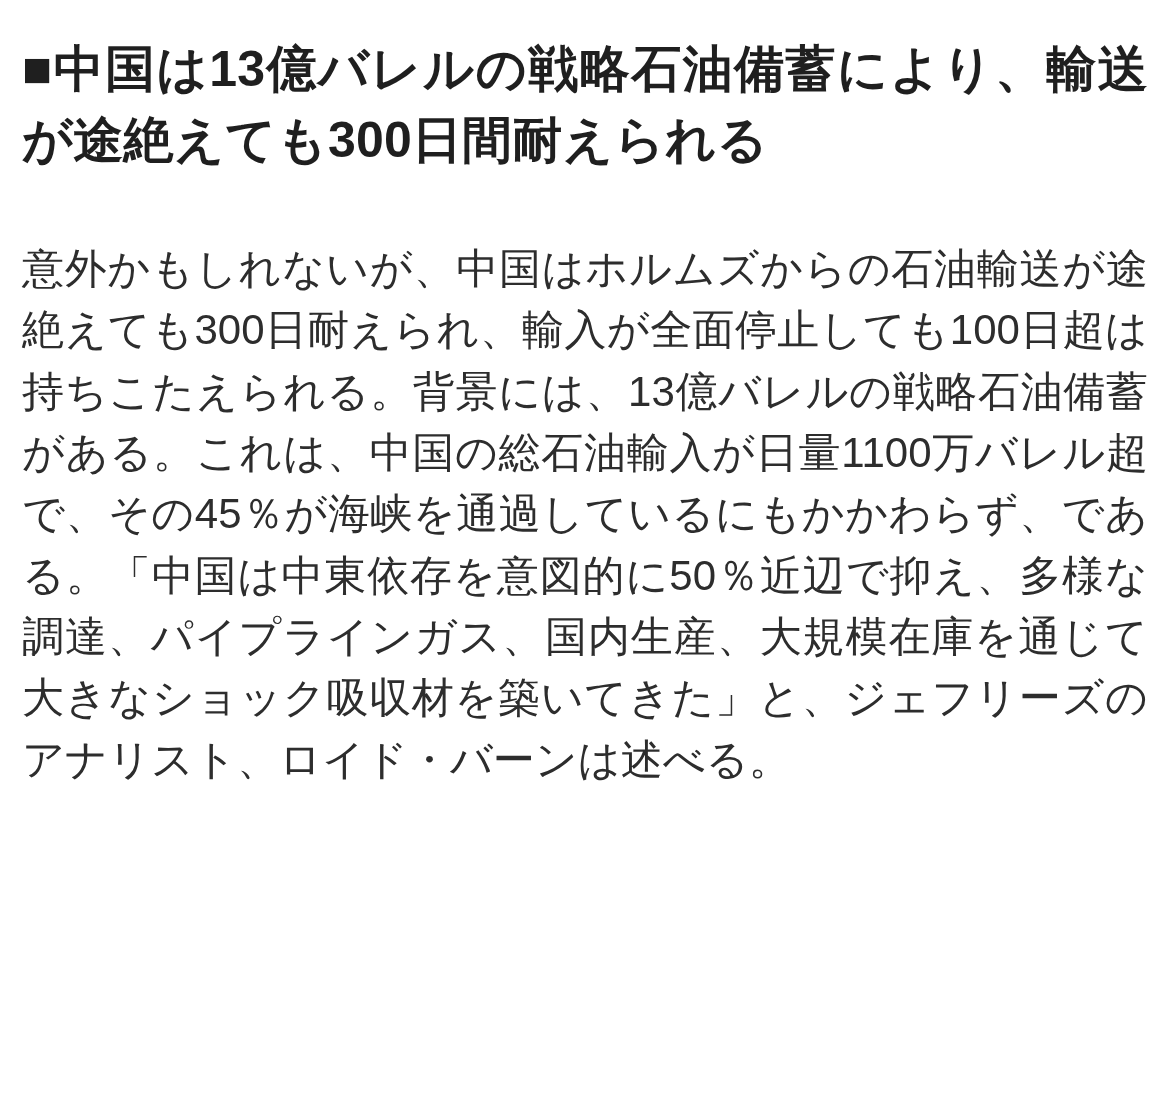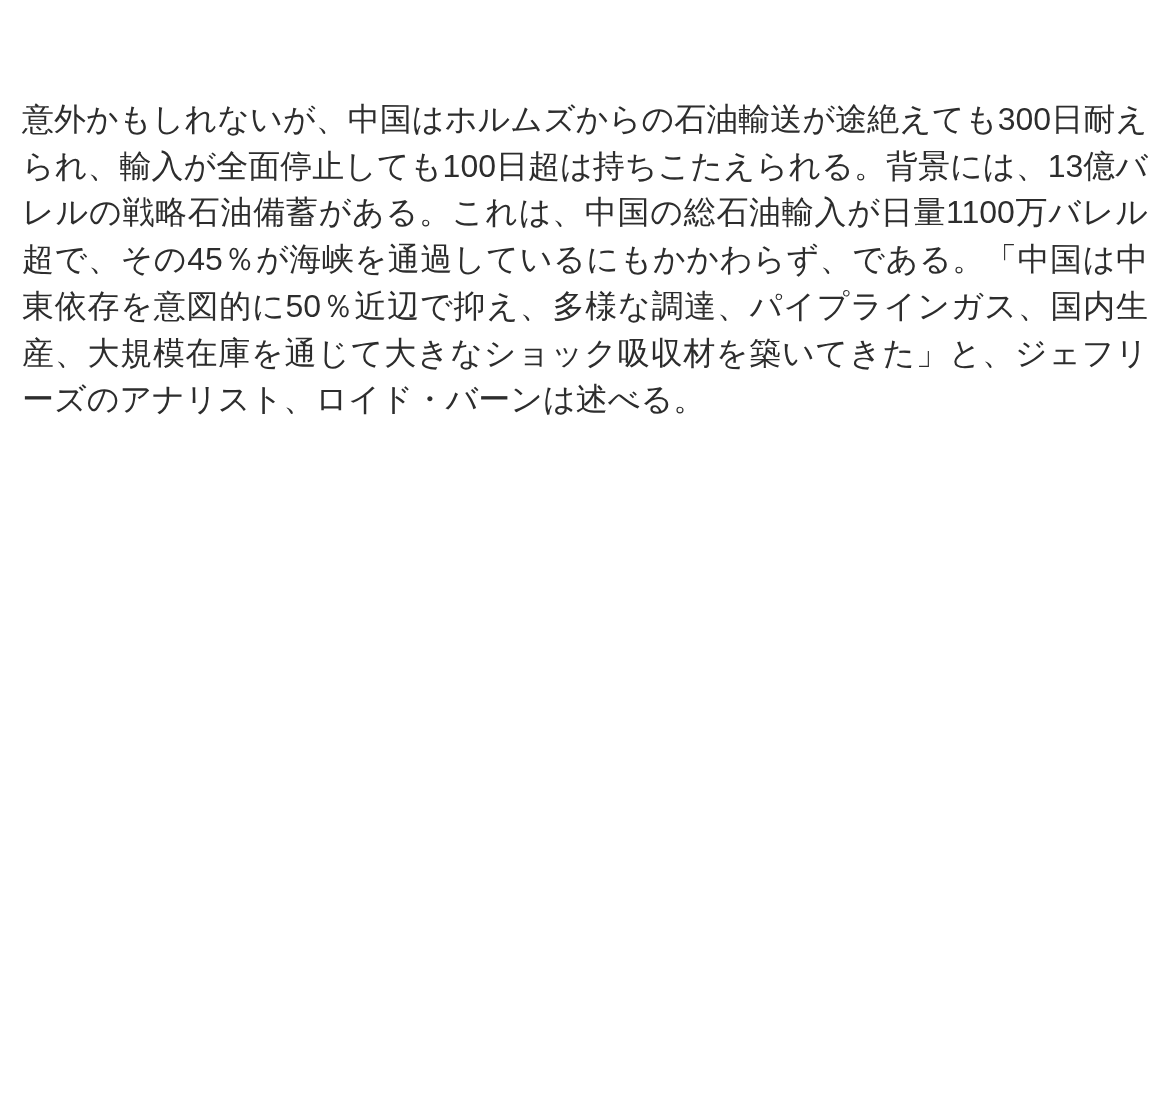--- a/index.html
+++ b/index.html
@@ -32,32 +32,33 @@
     text-align: justify;
     text-justify: inter-character;
   }
   .heading-bullet {
     font-weight: 700;
   }
   .spacer {
     height: 62px;
   }
   .article-body {
-    font-size: 32px;
+    font-size: 42px;
     line-height: 1.46;
     font-weight: 400;
     color: #2d2d2d;
     margin: 0;
     text-align: justify;
     text-justify: inter-character;
   }
 </style>
 </head>
 <body>
 
 <div class="page">
 
+  <h1 class="article-heading"><span class="heading-bullet">■</span><span>中国は13億バレルの戦略石油備蓄により、輸送が途絶えても300日間耐えられる</span></h1>
 
   <div class="spacer"></div>
 
   <p class="article-body">意外かもしれないが、中国はホルムズからの石油輸送が途絶えても300日耐えられ、輸入が全面停止しても100日超は持ちこたえられる。背景には、13億バレルの戦略石油備蓄がある。これは、中国の総石油輸入が日量1100万バレル超で、その45％が海峡を通過しているにもかかわらず、である。「中国は中東依存を意図的に50％近辺で抑え、多様な調達、パイプラインガス、国内生産、大規模在庫を通じて大きなショック吸収材を築いてきた」と、ジェフリーズのアナリスト、ロイド・バーンは述べる。</p>
 
 </div>
 
 </body></html>

